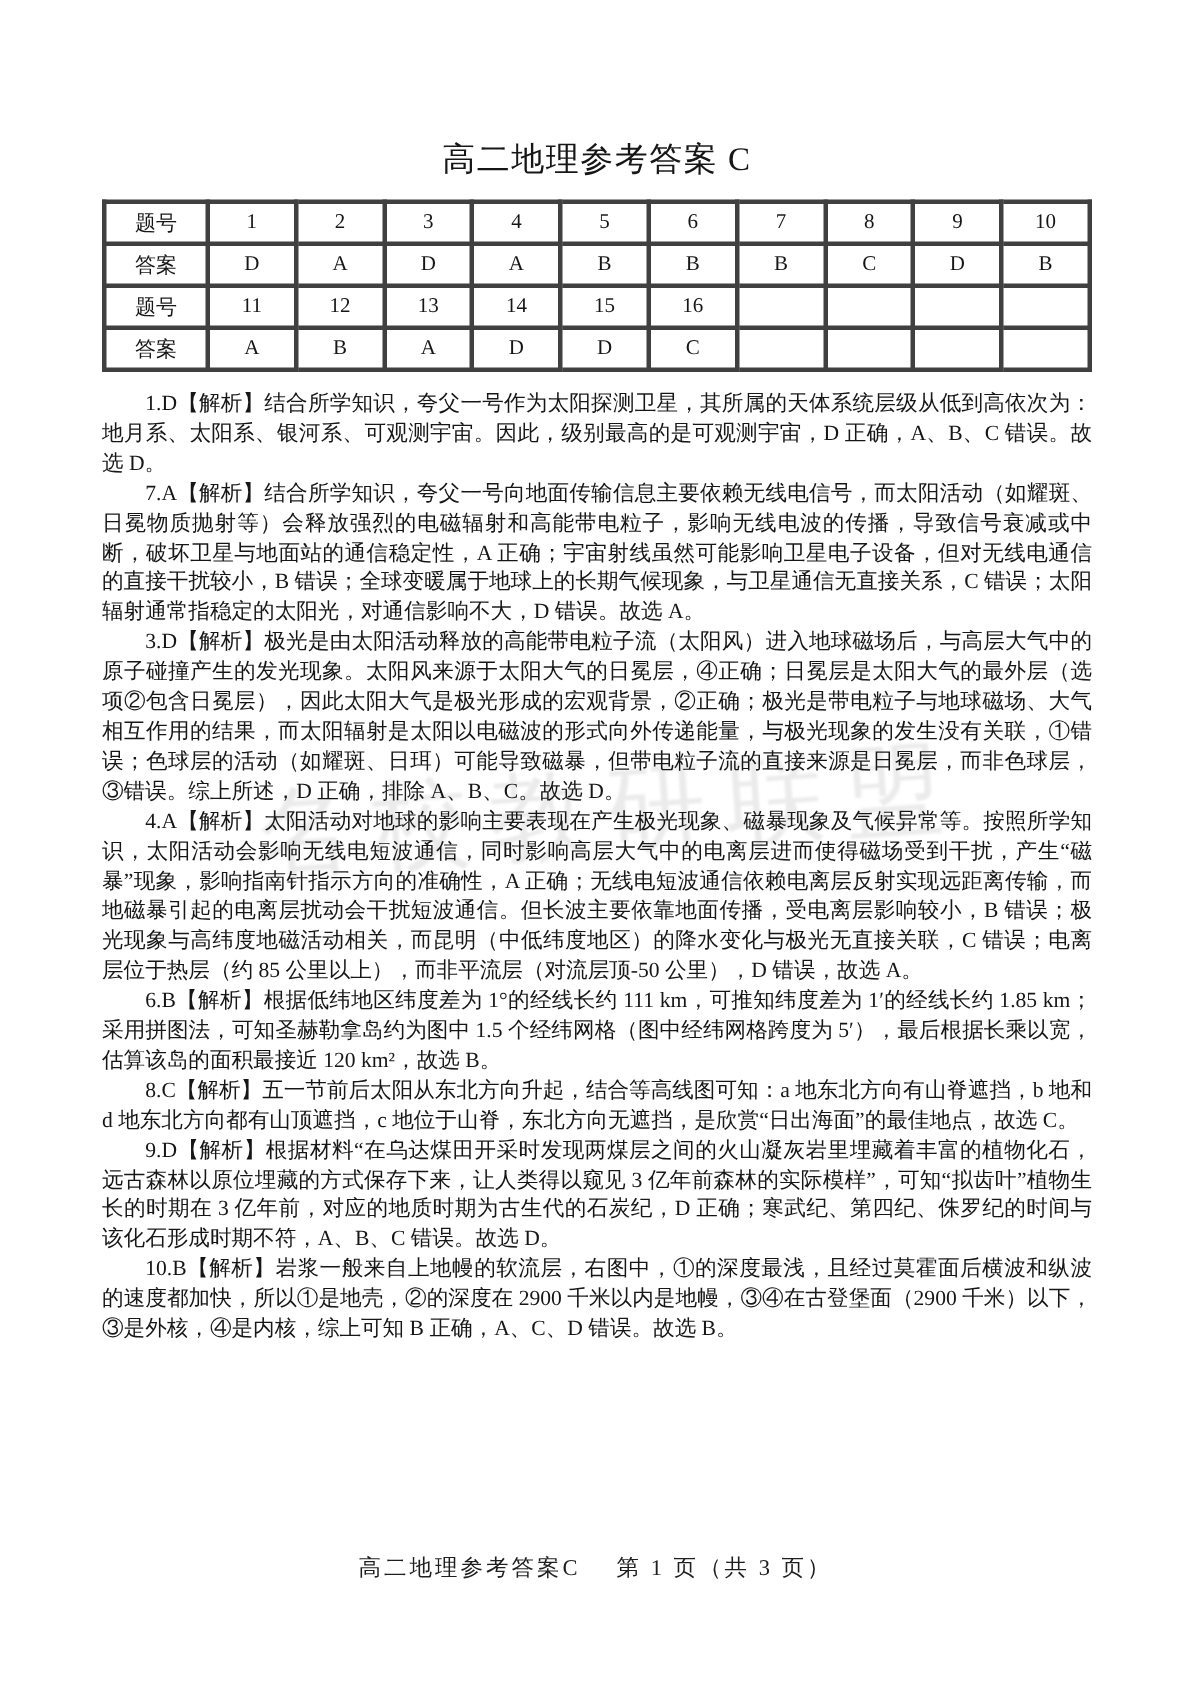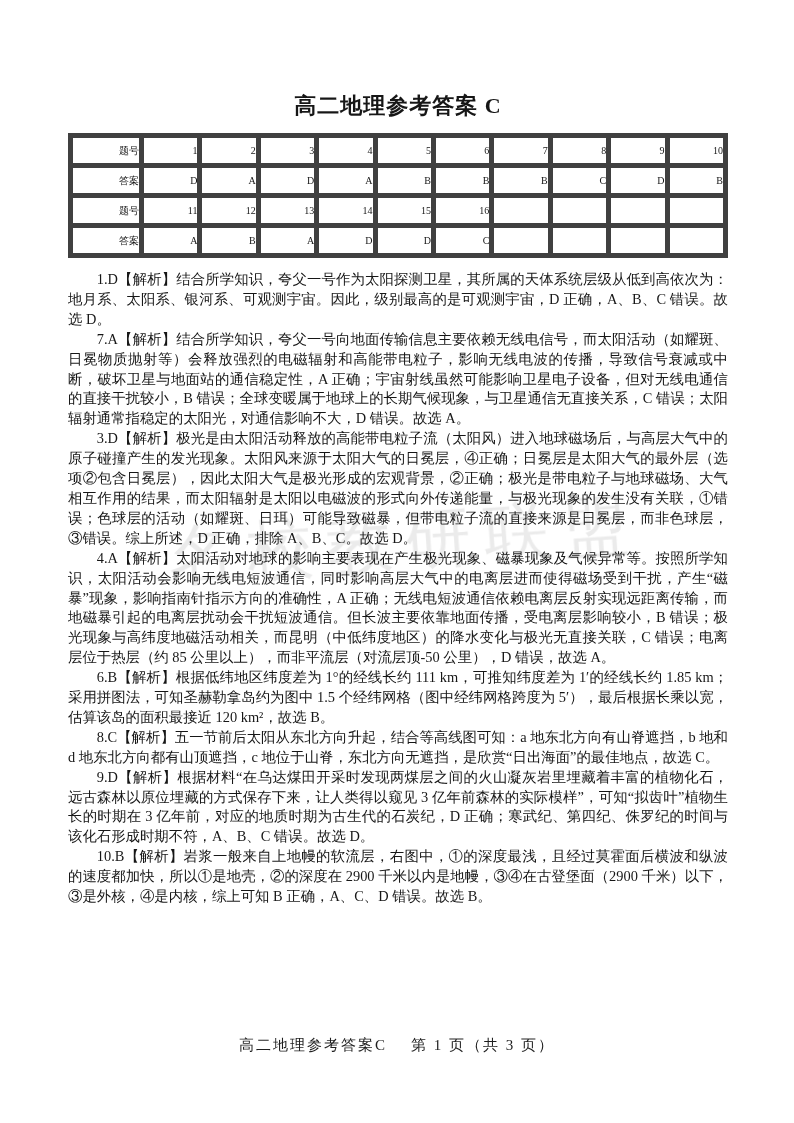--- a/index.html
+++ b/index.html
@@ -16,36 +16,36 @@
     padding: 92px 66px 0 68px;
     font-family: "Liberation Serif", "DejaVu Serif", serif;
     color: #161616;
     overflow: hidden;
   }
   .doc-title {
     margin: 0 0 13px 0;
     text-align: center;
     font-size: 22px;
     line-height: 28px;
-    font-weight: 700;
+    font-weight: 400;
     letter-spacing: 1px;
   }
   table.answer-table {
     width: 100%;
     border-collapse: collapse;
     table-layout: fixed;
     margin: 0 0 12px 0;
   }
   table.answer-table td {
-    border: 5px solid #404040;
+    border: 3px solid #404040;
     height: 25px;
     padding: 0;
-    text-align: right;
+    text-align: center;
     vertical-align: middle;
-    font-size: 10px;
+    font-size: 14px;
   }
   table.answer-table td.row-label {
     width: 66px;
   }
   .body-text p {
     margin: 0;
     text-indent: 2em;
     text-align: justify;
     font-size: 14.4px;
     line-height: 19.9px;

